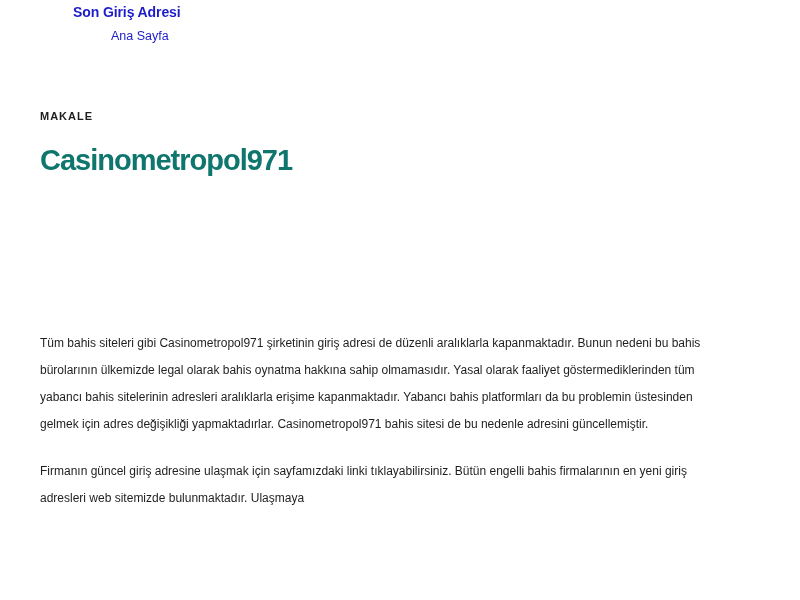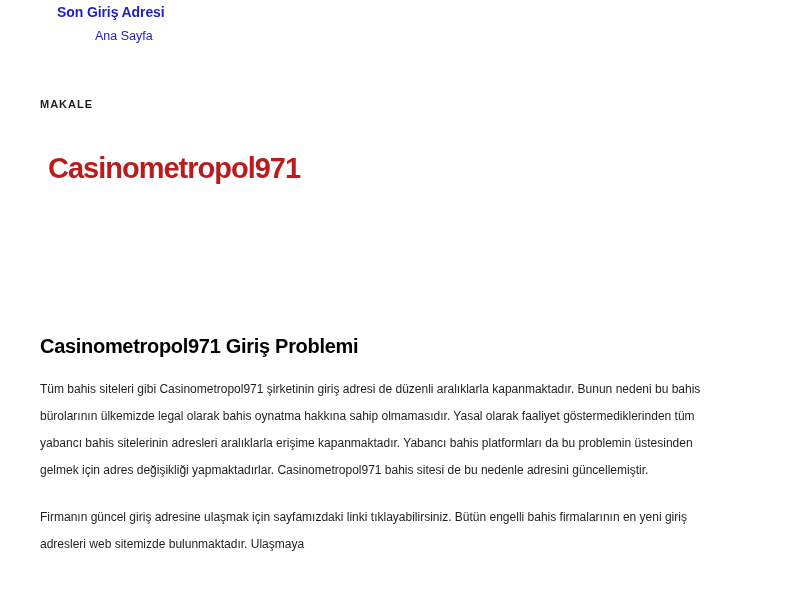--- a/index.html
+++ b/index.html
@@ -7,21 +7,21 @@
       padding: 0;
       background: #ffffff;
       width: 800px;
       height: 600px;
       overflow: hidden;
       font-family: "Liberation Sans", "DejaVu Sans", sans-serif;
       color: #1e1e1e;
     }
     .site-header {
       position: absolute;
-      left: 0; top: 0;
+      left: 16px; top: 0;
       width: 700px;
       height: 60px;
     }
     .site-title {
       position: absolute;
       left: 57px;
       top: 3px;
       font-size: 14px;
       font-weight: bold;
       color: #1c1cc8;
@@ -35,36 +35,36 @@
       top: 28px;
       font-size: 12.5px;
       color: #1c1cc8;
       text-decoration: none;
       line-height: 16px;
       margin-left: 43px;
     }
     .category {
       position: absolute;
       left: 40px;
-      top: 97px;
+      top: 109px;
       font-size: 11px;
       font-weight: bold;
       letter-spacing: 1px;
       color: #1e1e1e;
       line-height: 14px;
     }
     .page-title {
       position: absolute;
       left: 40px;
       top: 140px;
-      margin: 8px;
+      margin: 0;
       font-size: 29px;
       font-weight: bold;
       letter-spacing: -1px;
-      color: #b91c1c;
+      color: #0f766e;
       line-height: 40px;
     }
     .content {
       position: absolute;
       left: 40px;
       top: 330px;
       width: 690px;
     }
     .section-heading {
       margin: 0 0 14px 0;
@@ -89,17 +89,16 @@
   <nav>
     <a class="nav-link">Ana Sayfa</a>
   </nav>
 </header>
 
 <main>
   <a class="category">MAKALE</a>
   <h1 class="page-title">Casinometropol971</h1>
 
   <div class="content">
-    <h2 class="section-heading">Casinometropol971 Giriş Problemi</h2>
     <p class="para">Tüm bahis siteleri gibi Casinometropol971 şirketinin giriş adresi de düzenli aralıklarla kapanmaktadır. Bunun nedeni bu bahis bürolarının ülkemizde legal olarak bahis oynatma hakkına sahip olmamasıdır. Yasal olarak faaliyet göstermediklerinden tüm yabancı bahis sitelerinin adresleri aralıklarla erişime kapanmaktadır. Yabancı bahis platformları da bu problemin üstesinden gelmek için adres değişikliği yapmaktadırlar. Casinometropol971 bahis sitesi de bu nedenle adresini güncellemiştir.</p>
     <p class="para">Firmanın güncel giriş adresine ulaşmak için sayfamızdaki linki tıklayabilirsiniz. Bütün engelli bahis firmalarının en yeni giriş adresleri web sitemizde bulunmaktadır. Ulaşmaya</p>
   </div>
 </main>
 
 </body></html>

